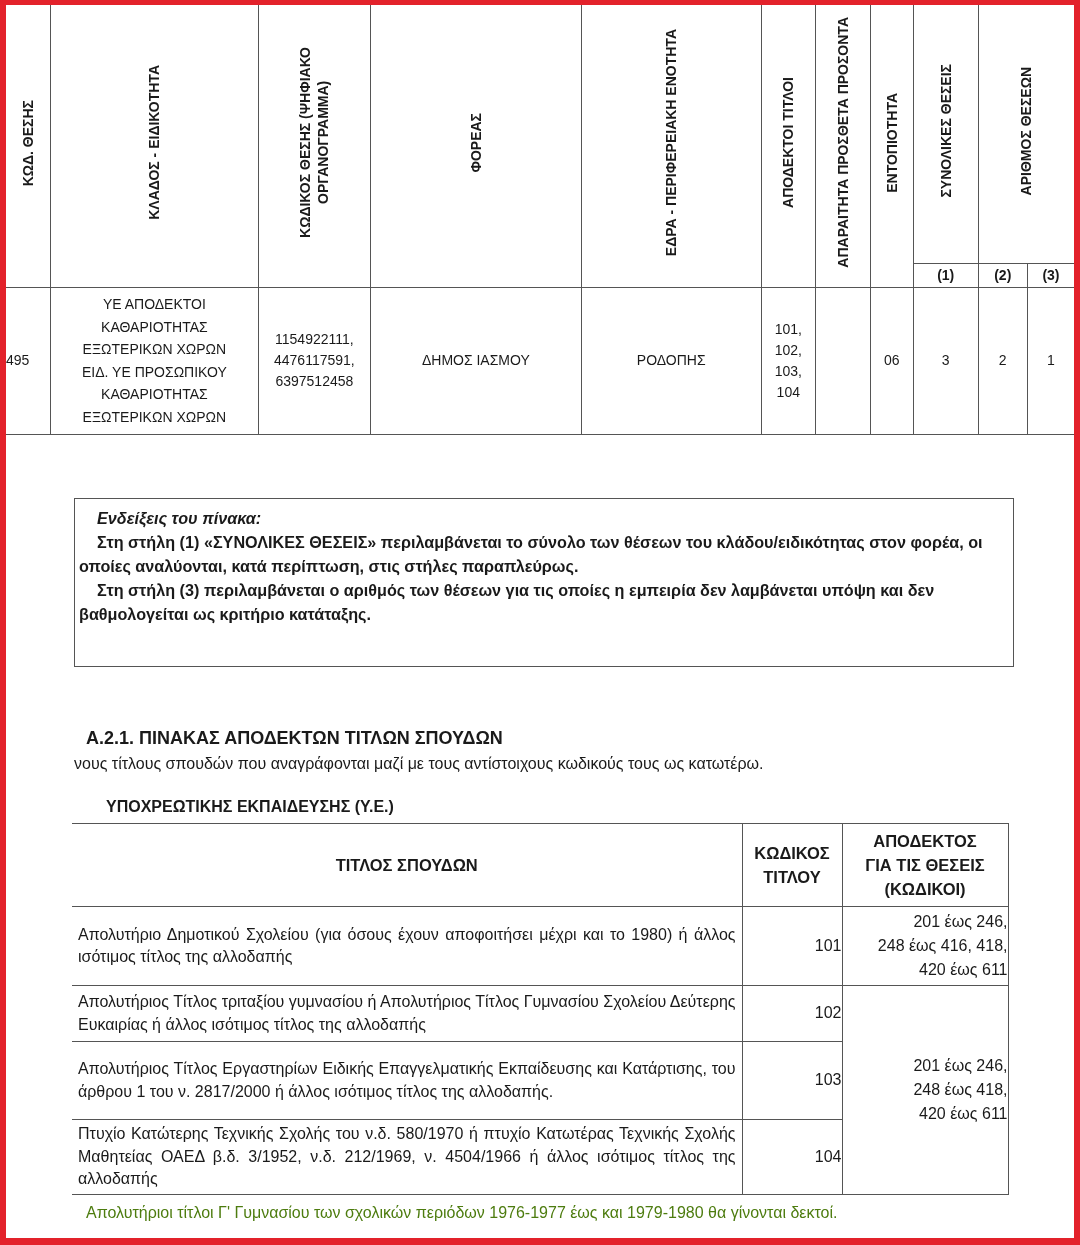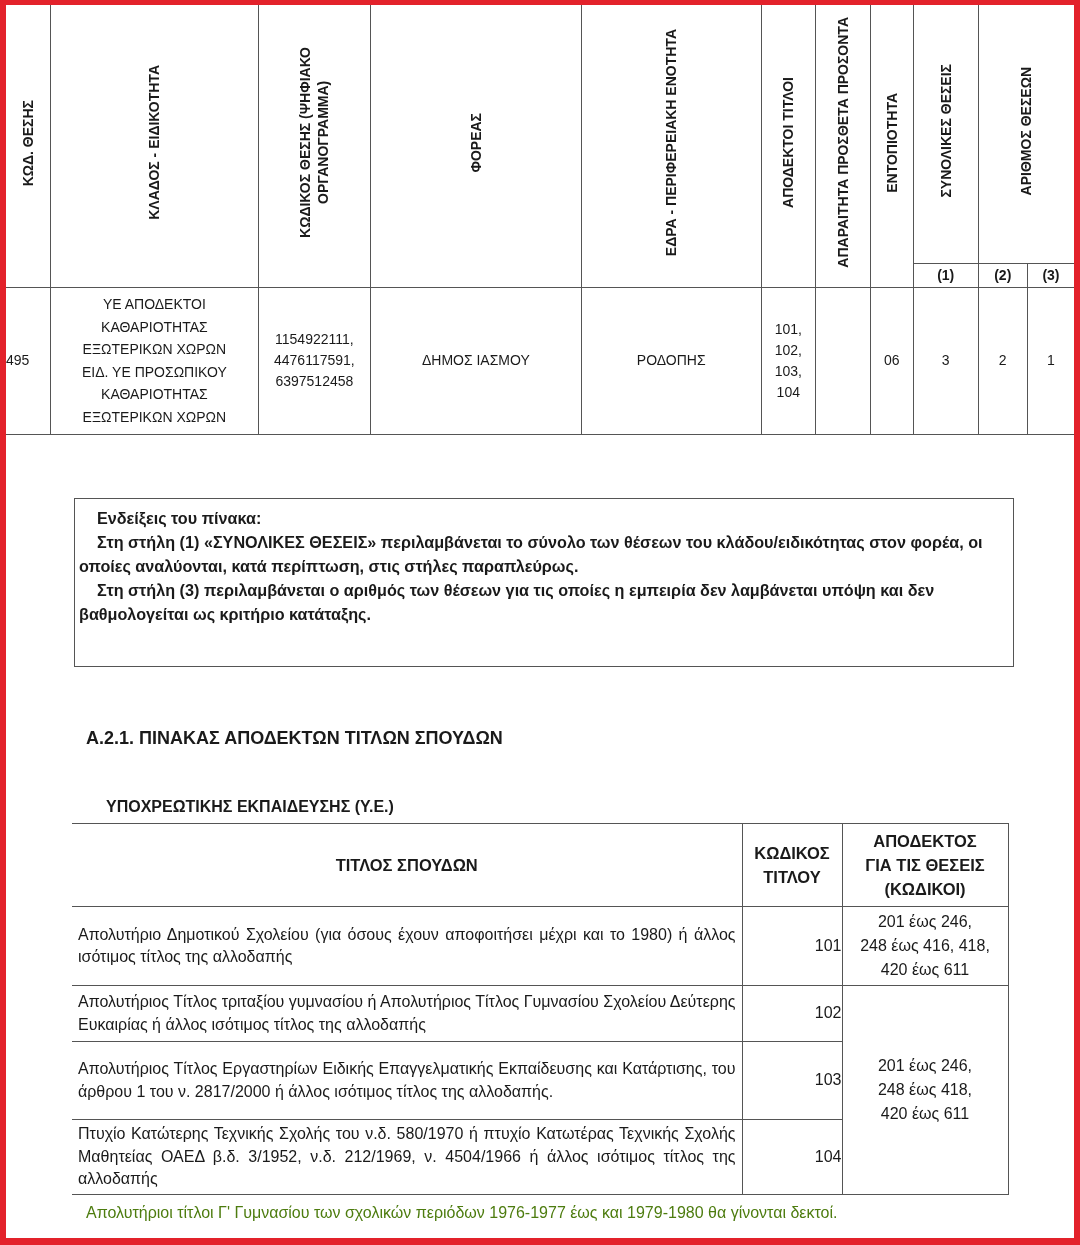--- a/index.html
+++ b/index.html
@@ -41,21 +41,21 @@
     .data-row td.klados { line-height: 22.5px; }
 
     
     .legend {
       position: absolute; left: 74px; top: 498px; width: 940px; height: 169px;
       border: 1px solid #555; padding: 7px 4px 0 4px;
       font-family: "Liberation Sans", sans-serif;
       font-weight: bold; font-size: 16.2px; line-height: 24px; color: #1a1a1a;
     }
     .legend p { text-indent: 18px; }
-    .legend p.title { text-indent: 18px; }
+    .legend p.title { text-indent: 18px; font-style: italic; }
 
     
     .section-title {
       position: absolute; left: 86px; top: 728px;
       font-family: "Liberation Sans", sans-serif; font-weight: bold;
       font-size: 18px; color: #1a1a1a;
     }
     .section-intro {
       position: absolute; left: 74px; top: 752px; width: 940px;
       font-family: "Liberation Sans", sans-serif; font-size: 16px; line-height: 23px;
@@ -77,21 +77,21 @@
     }
     .titles-table th, .titles-table td { border: 1px solid #555; }
     .titles-table th {
       font-weight: bold; font-size: 16.5px; line-height: 24px; text-align: center;
       height: 83px;
     }
     .titles-table th.title-col { border-left: none; }
     .titles-table td { line-height: 22.5px; }
     .titles-table td.desc { text-align: justify; padding: 3px 6px 3px 6px; border-left: none; }
     .titles-table td.code { text-align: right; vertical-align: middle; padding-left: 40px; }
-    .titles-table td.accept { text-align: center; vertical-align: middle; line-height: 24px; }
+    .titles-table td.accept { text-align: right; vertical-align: middle; line-height: 24px; }
     .row101 td { height: 79px; }
     .row102 td { height: 56px; }
     .row103 td { height: 78px; }
     .row104 td { height: 75px; }
 
     .footnote {
       position: absolute; left: 86px; top: 1204px;
       font-family: "Liberation Sans", sans-serif; font-size: 16px; color: #4d7c0f;
     }
   </style>
@@ -185,20 +185,21 @@
   </table>
 
 <div class="legend">
   <p class="title">Ενδείξεις του πίνακα:</p>
   <p>Στη στήλη (1) «ΣΥΝΟΛΙΚΕΣ ΘΕΣΕΙΣ» περιλαμβάνεται το σύνολο των θέσεων του κλάδου/ειδικότητας στον φορέα, οι οποίες αναλύονται, κατά περίπτωση, στις στήλες παραπλεύρως.</p>
   <p>Στη στήλη (3) περιλαμβάνεται ο αριθμός των θέσεων για τις οποίες η εμπειρία δεν λαμβάνεται υπόψη και δεν βαθμολογείται ως κριτήριο κατάταξης.</p>
 </div>
 
 <div class="section-title">Α.2.1. ΠΙΝΑΚΑΣ ΑΠΟΔΕΚΤΩΝ ΤΙΤΛΩΝ ΣΠΟΥΔΩΝ</div>
 <div class="section-intro">
+  <div class="l2">νους τίτλους σπουδών που αναγράφονται μαζί με τους αντίστοιχους κωδικούς τους ως κατωτέρω.</div>
 </div>
 <div class="section-sub">ΥΠΟΧΡΕΩΤΙΚΗΣ ΕΚΠΑΙΔΕΥΣΗΣ (Υ.Ε.)</div>
 
 <table class="titles-table">
   <colgroup>
     <col style="width:670px">
       <col style="width:100px">
       <col style="width:166px">
   </colgroup>
   <tbody>

